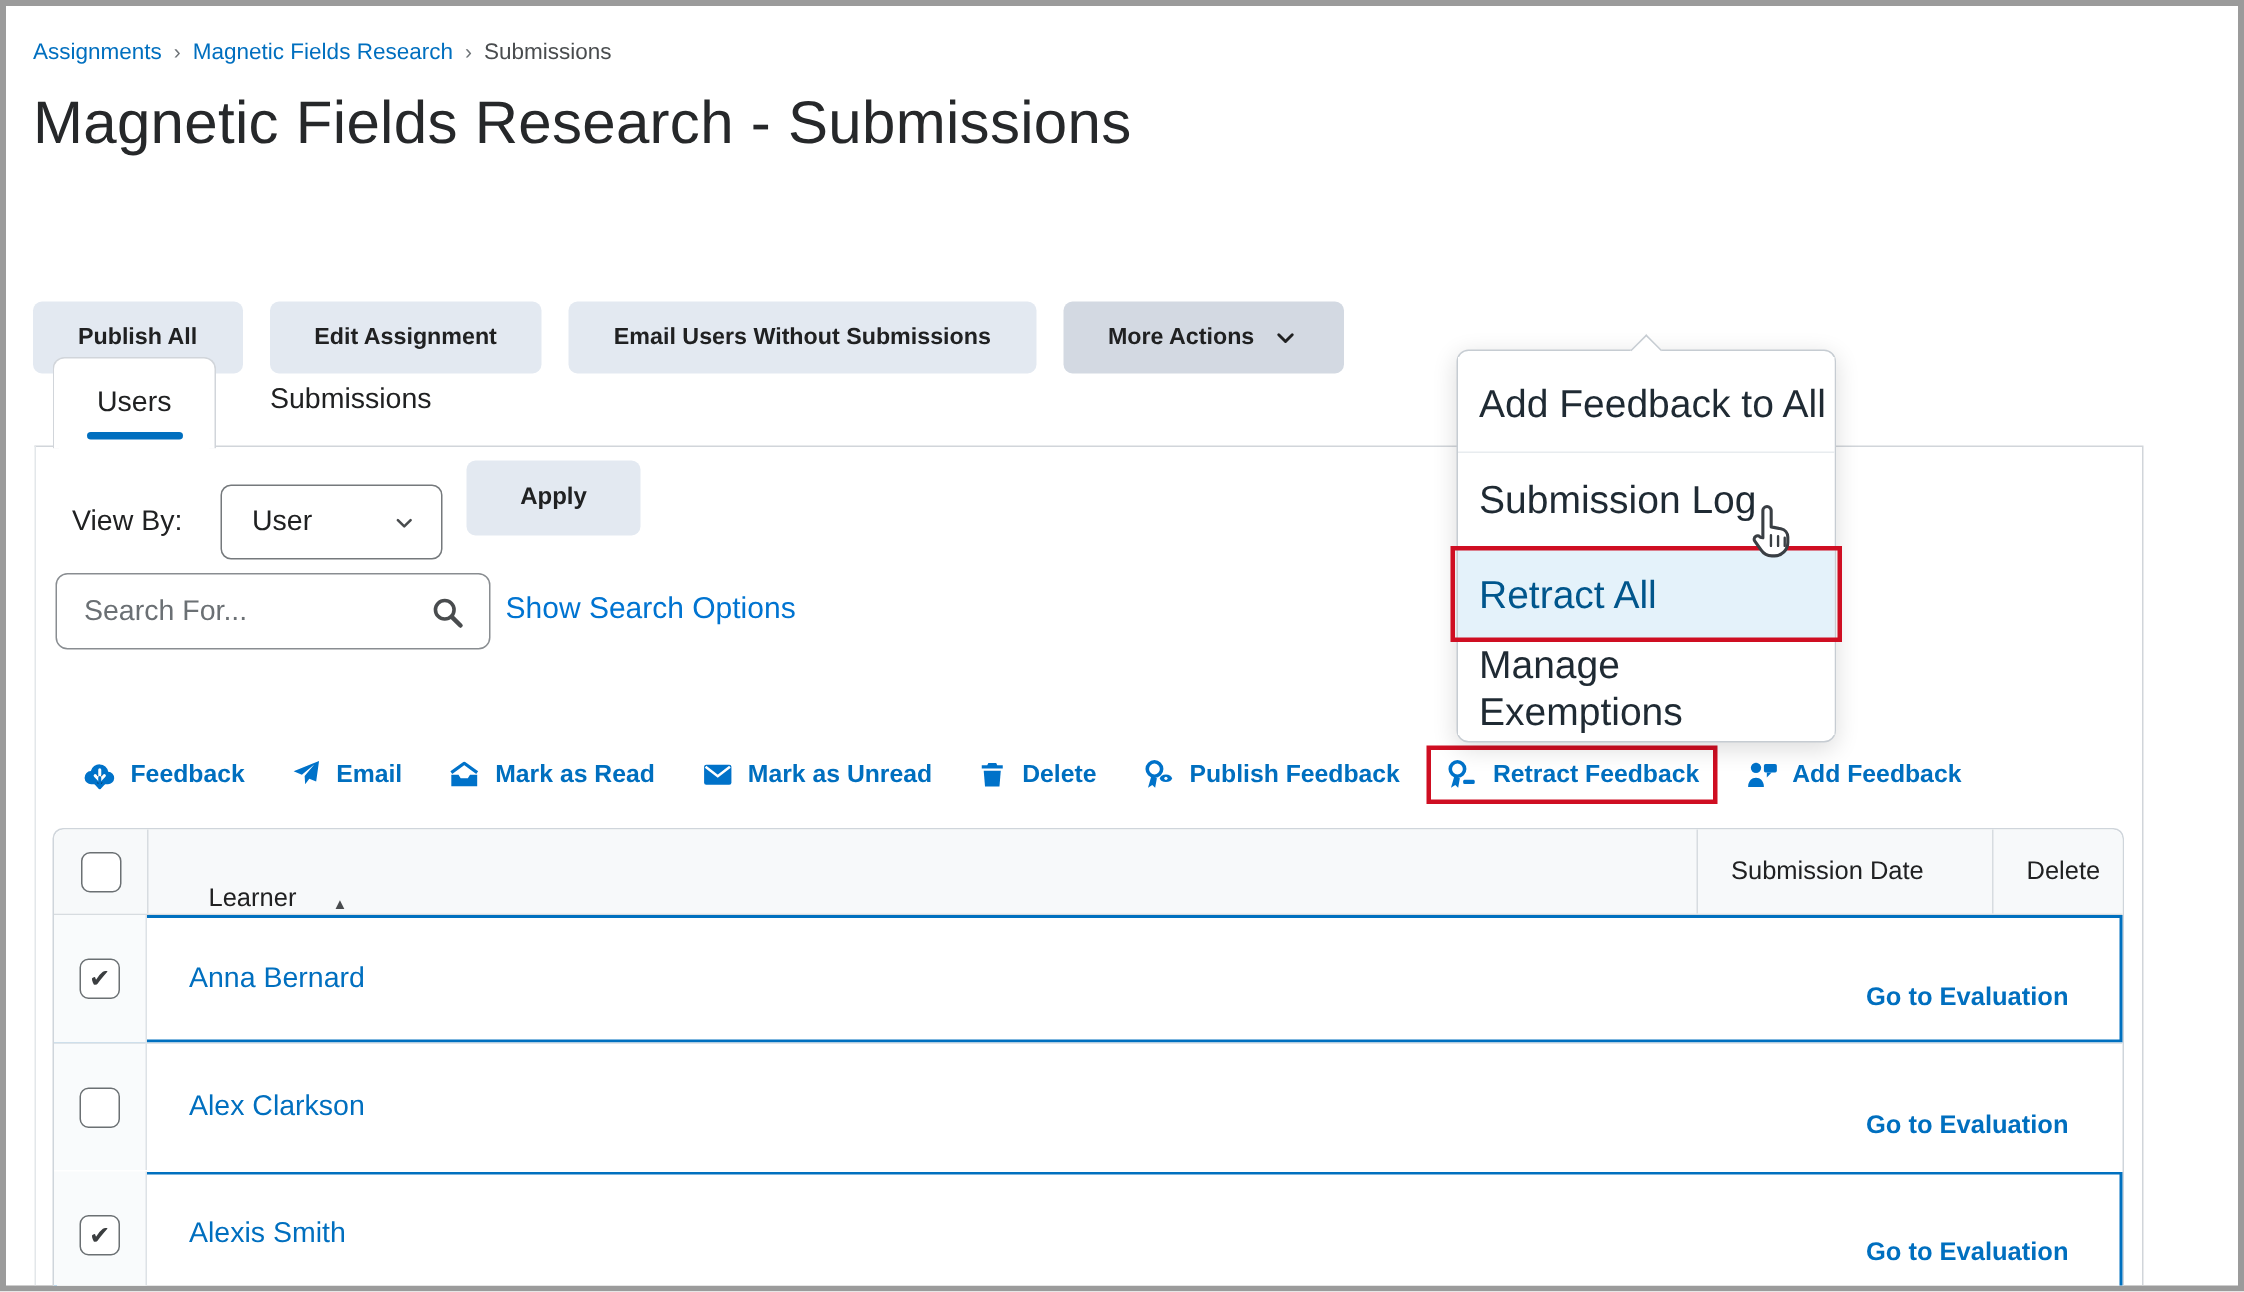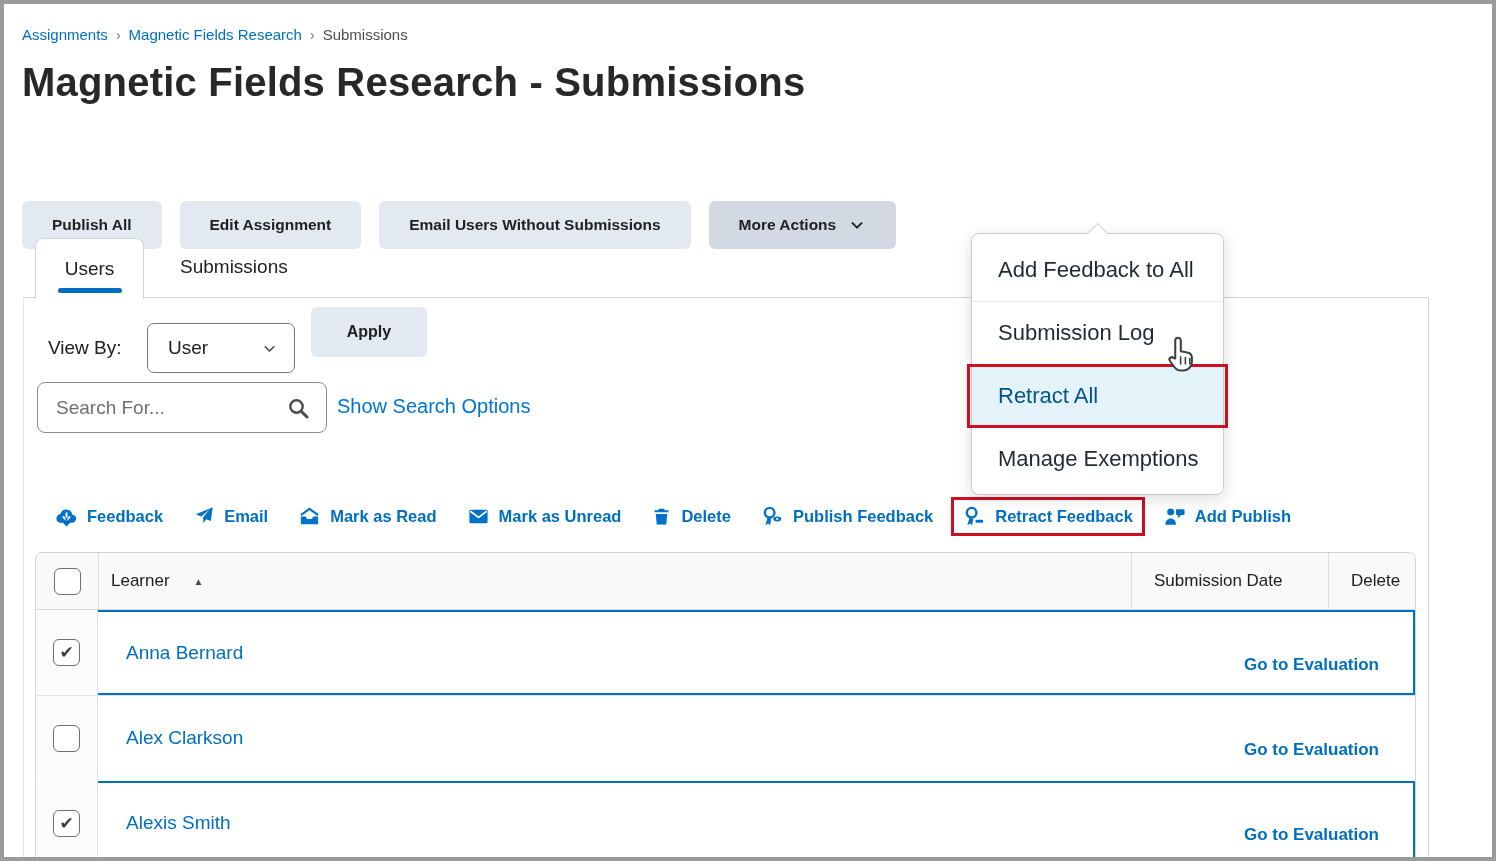--- a/index.html
+++ b/index.html
@@ -10,21 +10,21 @@
     border:4px solid #9b9b9b; overflow:hidden; color:#202122;
   }
 
   
   .breadcrumb{ position:absolute; left:18px; top:22px; font-size:15px; }
   .breadcrumb a{ color:#006fbf; text-decoration:none; cursor:pointer; }
   .breadcrumb .sep{ color:#6e7377; padding:0 8px; font-size:14px; }
   .breadcrumb .current{ color:#494c4e; }
 
   
-  .page-title{ position:absolute; left:18px; top:56px; font-size:40px; font-weight:700; color:#26282a; letter-spacing:.2px; }
+  .page-title{ position:absolute; left:18px; top:56px; font-size:40px; font-weight:400; color:#26282a; letter-spacing:.2px; }
 
   
   .btn-row{ position:absolute; left:18px; top:158px; display:flex; gap:18px; }
   .btn{
     height:48px; border:none; border-radius:6px; background:#e3e9f1;
     color:#202122; font-family:inherit; font-size:15.5px; font-weight:700;
     padding:0 30px; cursor:pointer; display:flex; align-items:center; gap:12px;margin-top:39px;
   }
   .btn.active{ background:#d3d9e2; }
 
@@ -76,21 +76,21 @@
     position:absolute; left:31px; top:548px; width:1381px;
     border:1px solid #cfd5db; border-radius:7px 7px 0 0; background:#fff;
   }
   .thead{
     display:grid; grid-template-columns:62px 1033px 197px 87px; height:57px;
     background:#f7f9fa; border-bottom:1px solid #d7dce0; border-radius:7px 7px 0 0;
   }
   .th{ display:flex; align-items:center; font-size:17px; color:#202122; }
   .th + .th{ border-left:1px solid #d7dce0; }
   .th-check{ justify-content:center; }
-  .th-learner{ padding-left:12px; cursor:pointer; gap:24px; }
+  .th-learner{ padding-left:40px; cursor:pointer; gap:24px;align-items:flex-end; }
   .th-date,.th-delete{ padding-left:22px; }
   .sort-arrow{ font-size:10px; color:#494c4e; }
 
   .row{ display:grid; grid-template-columns:62px auto 284px; height:85px; position:relative; }
   .row + .row{ border-top:1px solid #e0e5e9; }
   .row.selected{ box-shadow:inset 0 0 0 2px #0070bf; border-top-color:transparent; }
   .cell-check{ background:#f9fbfc; border-right:1px solid #dde2e6; display:flex; align-items:center; justify-content:center; }
   .cell-name{ display:flex; align-items:center; padding-left:28px; }
   .cell-name a{ color:#006fbf; font-size:19px; text-decoration:none; cursor:pointer; }
   .cell-eval{ display:flex; align-items:center; justify-content:flex-end; padding-right:36px;margin-top:24px; }
@@ -107,22 +107,22 @@
   .menu{
     position:absolute; left:967px; top:229px; width:253px; z-index:10;
     background:#fff; border:1px solid #c6ccd2; border-radius:8px;
     box-shadow:0 4px 16px rgba(0,0,0,.14); padding:4px 0;
   }
   .menu-caret{
     position:absolute; top:-8px; left:118px; width:15px; height:15px; background:#fff;
     border-left:1px solid #c6ccd2; border-top:1px solid #c6ccd2; transform:rotate(45deg);
   }
   .menu-item{
-    height:63px; display:flex; align-items:center; padding-left:26px;
-    font-size:22px; color:#1f2a33; cursor:pointer; position:relative; background:#fff;
+    height:63px; display:flex; align-items:center; padding-left:14px;
+    font-size:26px; color:#1f2a33; cursor:pointer; position:relative; background:#fff;
   }
   .menu-item + .menu-item{ border-top:1px solid #e8ecef; }
   .menu-item.highlighted{ background:#e4f2fa; color:#00568c; border-top-color:transparent; }
   .menu-item.highlighted + .menu-item{ border-top-color:transparent; }
   .annot-box{
     position:absolute; left:-5px; right:-5px; top:-1px; bottom:-1px;
     border:3px solid #cf0e22; pointer-events:none; z-index:11;
   }
   .cursor-hand{ position:absolute; left:1157px; top:331px; z-index:12; }
 </style>
@@ -263,21 +263,21 @@
 
     <div class="action">
       <span style="display:flex;">
         <svg width="23" height="23" viewBox="0 0 24 24">
             <circle cx="8" cy="7.2" r="3.6" fill="#0072c9"></circle>
             <path d="M2.5 20.5c0-4.2 2.6-6.4 5.5-6.4s5.5 2.2 5.5 6.4z" fill="#0072c9"></path>
             <rect x="13.5" y="4.5" width="9" height="6" rx="1.2" fill="#0072c9"></rect>
             <path d="M15.5 10.5v3.4l3.4-3.4z" fill="#0072c9"></path>
           </svg>
       </span>
-      <span>Add Publish</span>
+      <span>Add Feedback</span>
     </div>
   </div>
 
   <div class="table">
     <div class="thead">
       <div class="th th-check">
         <span class="checkbox"></span>
       </div>
       <div class="th th-learner">
         <span>Learner</span>

